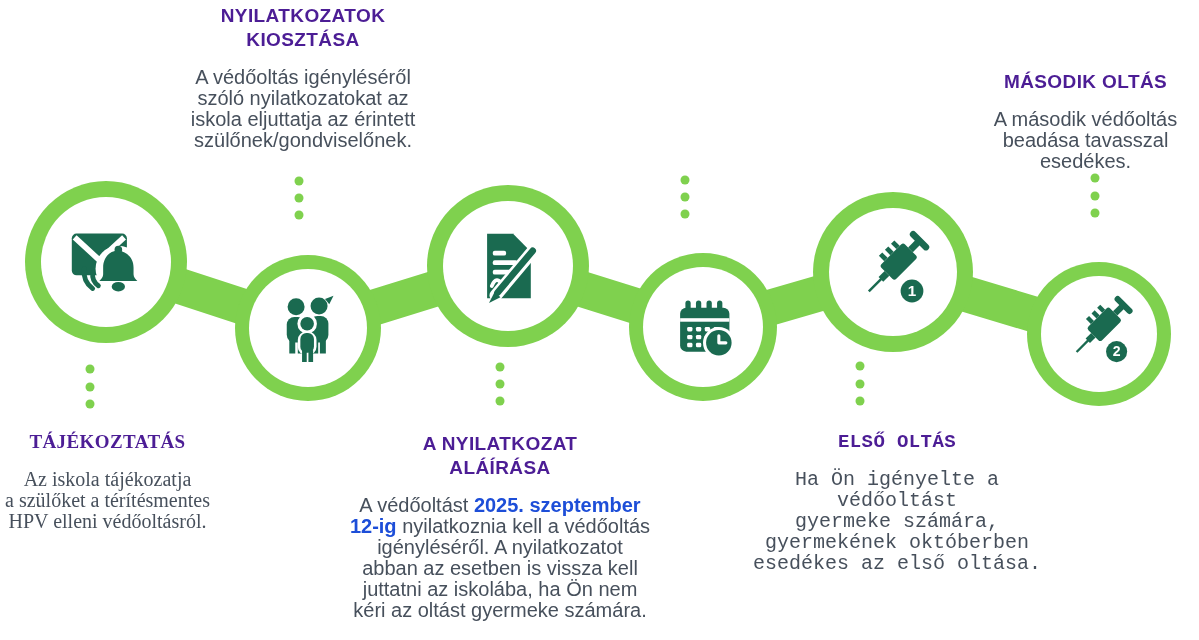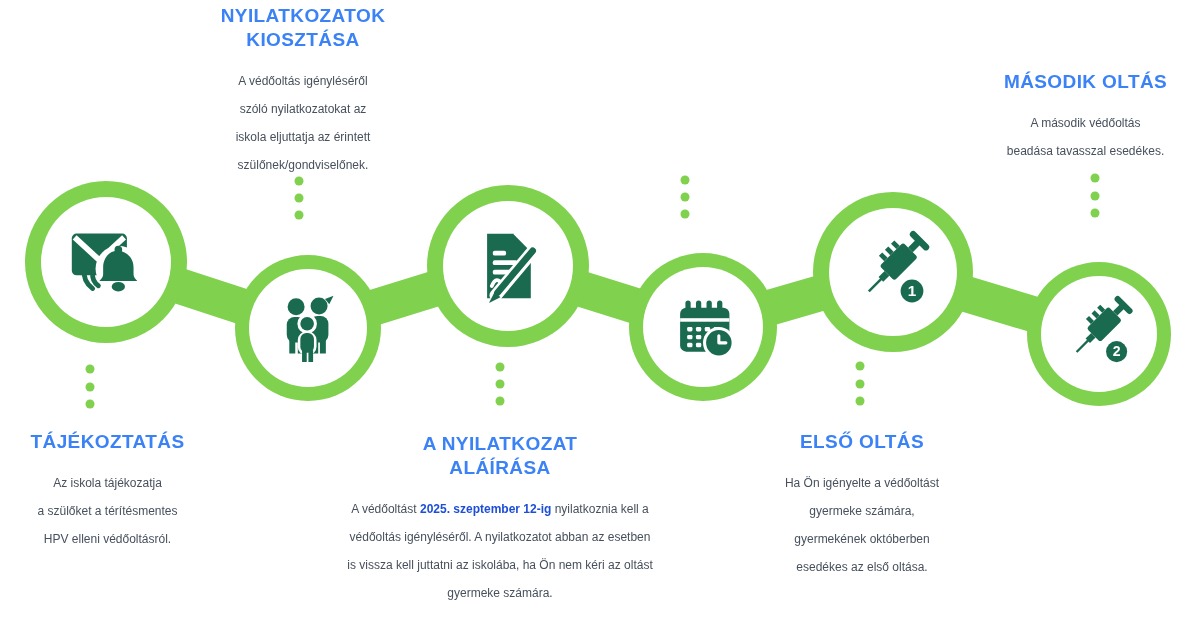--- a/index.html
+++ b/index.html
@@ -9,32 +9,32 @@
     width:1199px;height:640px;
     background:#ffffff;
     overflow:hidden;
   }
   .chain-svg{position:absolute;left:0;top:0;}
   .step-text{
     position:absolute;
     text-align:center;
   }
   .step-title{
-    color:#3b82f6;
+    color:#4c1d95;
     font-weight:bold;
     font-size:19px;
     line-height:24px;
     letter-spacing:0.4px;
     white-space:pre-line;
     margin:0 0 15px 0;
   }
   .step-desc{
     color:#47505c;
-    font-size:12px;
-    line-height:28px;
+    font-size:20px;
+    line-height:21px;
     white-space:pre-line;
     margin:0;
   }
   .step-desc b{color:#1d4ed8;}
 </style>
 </head>
 <body>
 
 <div class="canvas">
 
@@ -186,21 +186,21 @@
         <rect x="31" y="42" width="8" height="5"></rect>
         <rect x="46.5" y="54" width="7" height="9"></rect>
         <rect x="48.7" y="62" width="2.6" height="19"></rect>
       </g>
       <circle cx="70" cy="70" r="14.5" fill="#ffffff"></circle>
       <circle cx="70" cy="70" r="12"></circle>
       <text x="70" y="75.5" text-anchor="middle" font-size="16" font-weight="bold" font-family="Liberation Sans, DejaVu Sans, sans-serif" fill="#ffffff">2</text>
     </g>
   </svg>
 
-  <div class="step-text" style="left:0;top:430;width:215px;left:0px;top:430px;">
+  <div class="step-text" style="left:0;top:430;width:215px;left:0px;top:430px;font-family:Liberation Serif, serif;">
     <h3 class="step-title">TÁJÉKOZTATÁS</h3>
     <p class="step-desc">Az iskola tájékozatja
 a szülőket a térítésmentes
 HPV elleni védőoltásról.</p>
   </div>
 
   <div class="step-text" style="left:158px;top:4px;width:290px;">
     <h3 class="step-title">NYILATKOZATOK
 KIOSZTÁSA</h3>
     <p class="step-desc">A védőoltás igényléséről
@@ -211,21 +211,21 @@
 
   <div class="step-text" style="left:347px;top:432px;width:306px;">
     <h3 class="step-title">A NYILATKOZAT
 ALÁÍRÁSA</h3>
     <p class="step-desc"><span>A védőoltást </span><b>2025. szeptember 12-ig</b><span> nyilatkoznia kell a védőoltás igényléséről. A nyilatkozatot abban az esetben is vissza kell juttatni az iskolába, ha Ön nem kéri az oltást gyermeke számára.</span></p>
   </div>
 
   <div class="step-text" style="left:535px;top:4px;width:330px;">
   </div>
 
-  <div class="step-text" style="left:712px;top:430px;width:300px;">
+  <div class="step-text" style="left:747px;top:430px;width:300px;font-family:Liberation Mono, monospace;">
     <h3 class="step-title">ELSŐ OLTÁS</h3>
     <p class="step-desc">Ha Ön igényelte a védőoltást
 gyermeke számára,
 gyermekének októberben
 esedékes az első oltása.</p>
   </div>
 
   <div class="step-text" style="left:958px;top:70px;width:255px;">
     <h3 class="step-title">MÁSODIK OLTÁS</h3>
     <p class="step-desc">A második védőoltás

